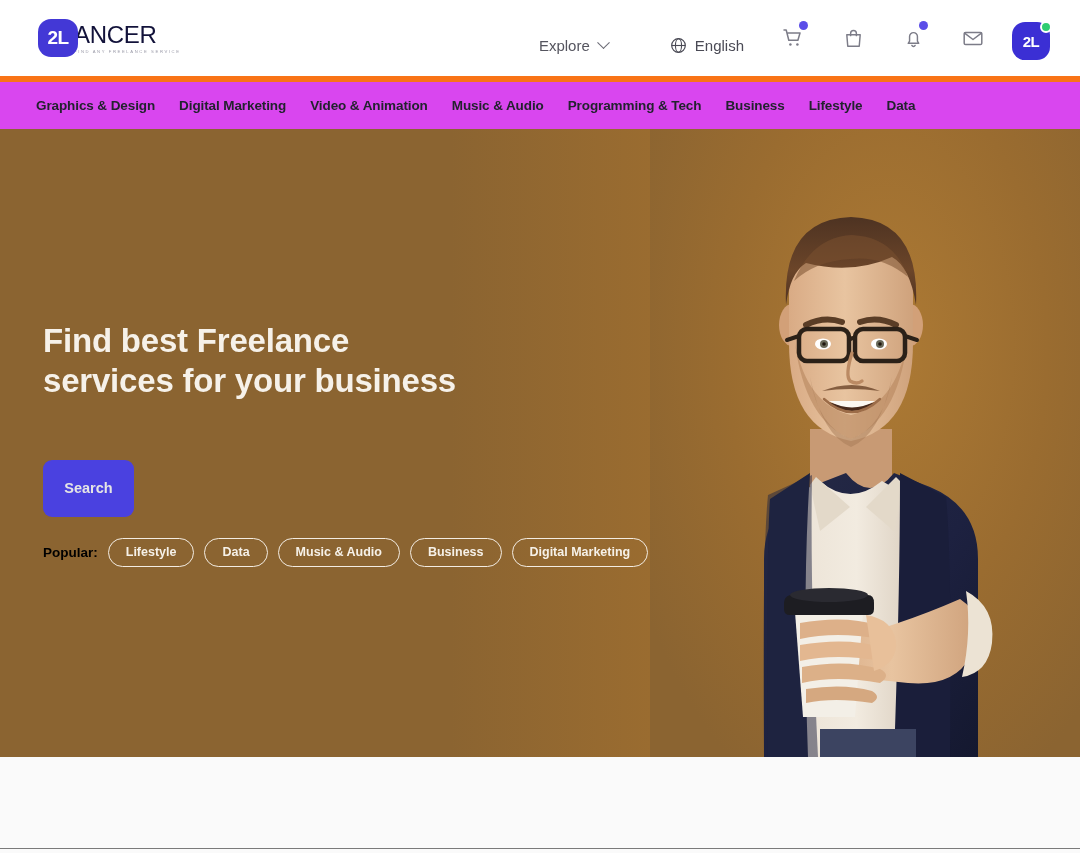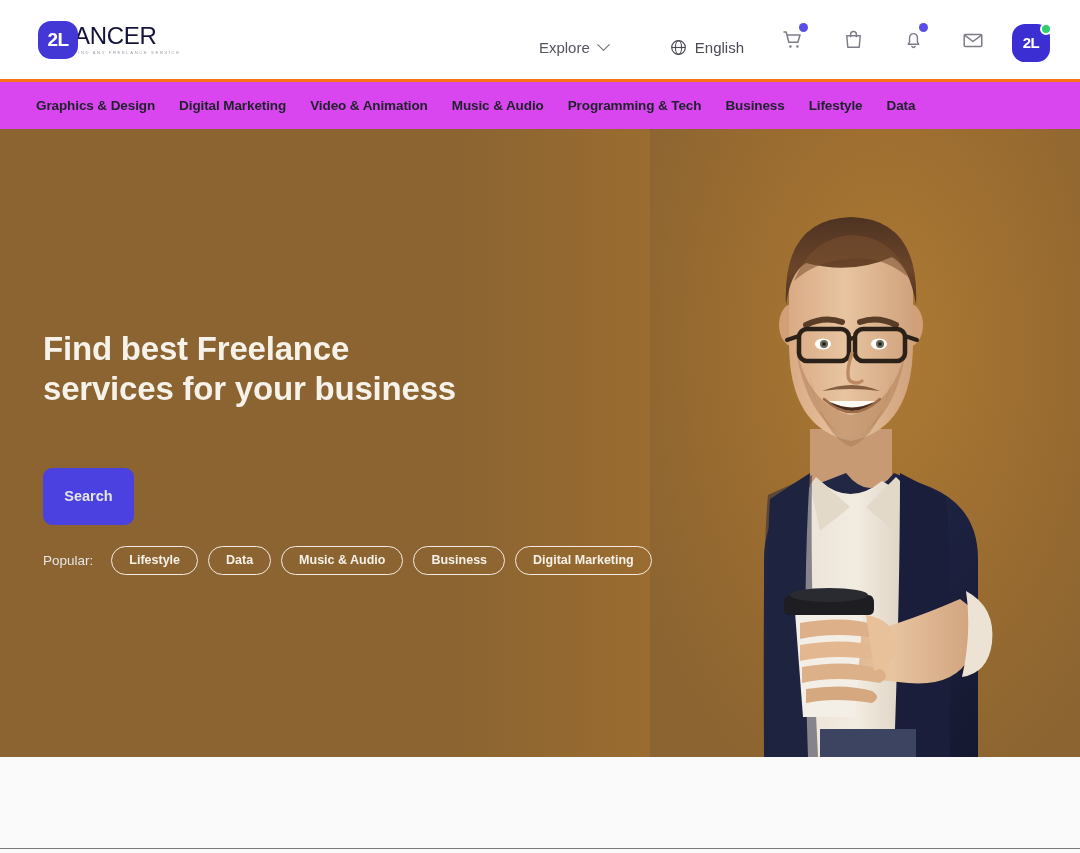--- a/index.html
+++ b/index.html
@@ -19,21 +19,21 @@
     background: #fafafa;
   }
 
   
   .header {
     position: relative;
     height: 82px;
     background: #ffffff;
     display: flex;
     align-items: center;
-    border-bottom: 3px solid #f97316;
+    border-bottom: 6px solid #f97316;
   }
 
   .logo {
     display: flex;
     align-items: center;
     margin-left: 38px;
     height: 44px;
     cursor: pointer;
   }
   .logo-mark {
@@ -211,21 +211,21 @@
     position: absolute;
     right: 0;
     bottom: 0;
     width: 420px;
     height: 628px;
   }
 
   .hero-content {
     position: absolute;
     left: 43px;
-    top: 200px;
+    top: 192px;
     width: 640px;
     z-index: 5;
   }
   .hero-title {
     font-size: 33px;
     font-weight: bold;
     color: #f6f1e9;
     line-height: 1.22;
     letter-spacing: -0.2px;
   }
@@ -271,23 +271,23 @@
   }
 
   .popular-row {
     display: flex;
     align-items: center;
     margin-top: 21px;
     gap: 10px;
   }
   .popular-label {
     font-size: 13.5px;
-    font-weight: normal;
-    color: #e5e5e5;
-    margin-right: 8px;
+    font-weight: bold;
+    color: #000000;
+    margin-right: 0;
   }
   .tag {
     border: 1.6px solid #f3ece2;
     border-radius: 20px;
     color: #f6f1e8;
     font-size: 12.5px;
     font-weight: bold;
     padding: 6px 17px;
     cursor: pointer;
     white-space: nowrap;

